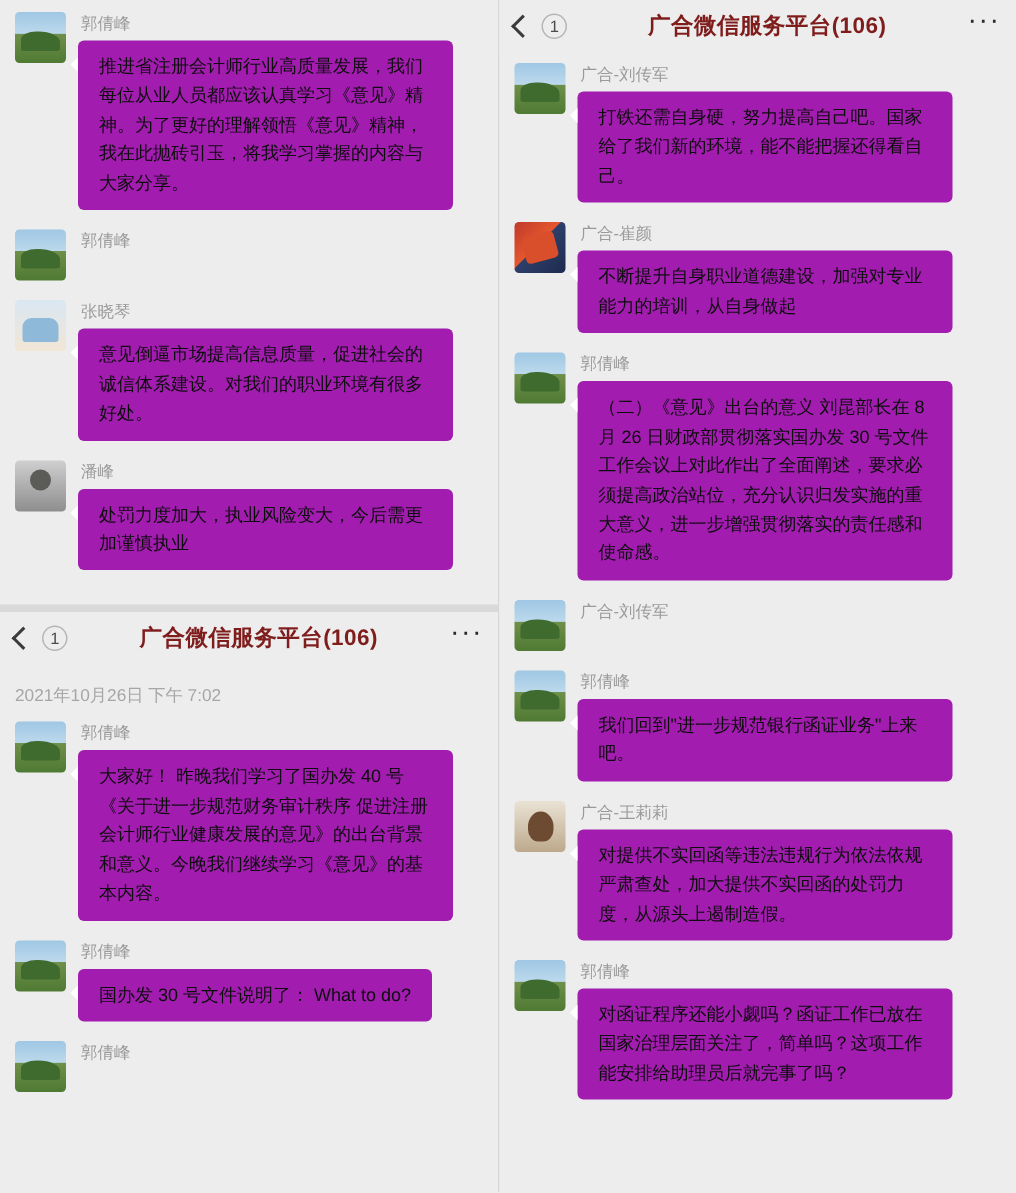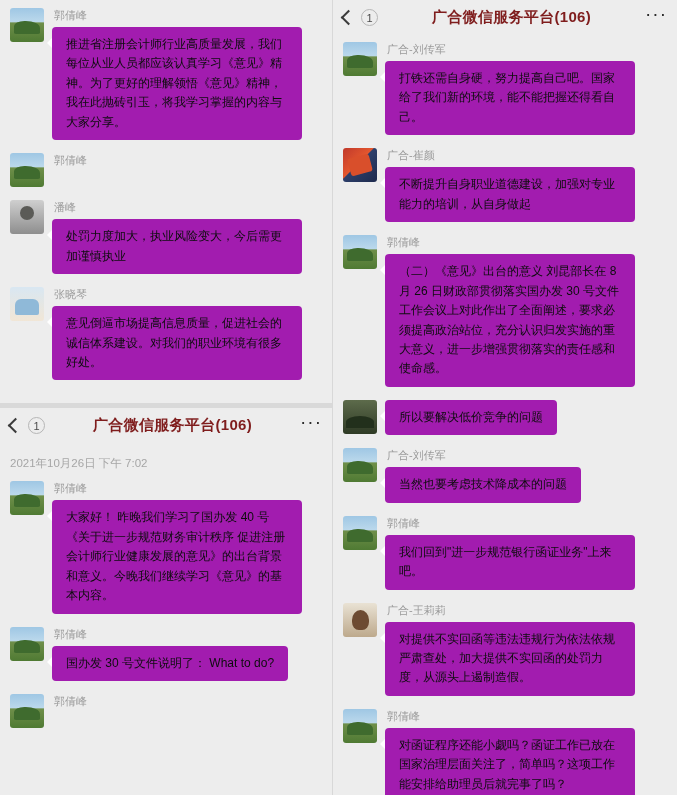--- a/index.html
+++ b/index.html
@@ -235,32 +235,32 @@
       </div>
 
       <div class="msg">
         <div class="avatar av-landscape"></div>
         <div class="msg-body">
           <div class="sender">郭倩峰</div>
         </div>
       </div>
 
       <div class="msg">
+        <div class="avatar av-kids"></div>
+        <div class="msg-body">
+          <div class="sender">张晓琴</div>
+          <div class="bubble">意见倒逼市场提高信息质量，促进社会的诚信体系建设。对我们的职业环境有很多好处。</div>
+        </div>
+      </div>
+
+      <div class="msg">
         <div class="avatar av-portrait"></div>
         <div class="msg-body">
           <div class="sender">潘峰</div>
           <div class="bubble">处罚力度加大，执业风险变大，今后需更加谨慎执业</div>
-        </div>
-      </div>
-
-      <div class="msg">
-        <div class="avatar av-kids"></div>
-        <div class="msg-body">
-          <div class="sender">张晓琴</div>
-          <div class="bubble">意见倒逼市场提高信息质量，促进社会的诚信体系建设。对我们的职业环境有很多好处。</div>
         </div>
       </div>
 
     </div>
 
     <div class="pane-divider"></div>
 
     <div class="chat-header">
       <div class="hdr-back">
         <span class="chev"></span>
@@ -331,32 +331,25 @@
       </div>
 
       <div class="msg">
         <div class="avatar av-landscape"></div>
         <div class="msg-body">
           <div class="sender">郭倩峰</div>
           <div class="bubble">（二）《意见》出台的意义 刘昆部长在 8 月 26 日财政部贯彻落实国办发 30 号文件工作会议上对此作出了全面阐述，要求必须提高政治站位，充分认识归发实施的重大意义，进一步增强贯彻落实的责任感和使命感。</div>
         </div>
       </div>
 
-      <div class="msg nosender">
-        <div class="avatar av-dark"></div>
-        <div class="msg-body">
-          <div class="bubble">所以要解决低价竞争的问题</div>
-        </div>
-      </div>
 
       <div class="msg">
         <div class="avatar av-landscape"></div>
         <div class="msg-body">
           <div class="sender">广合-刘传军</div>
-          <div class="bubble">当然也要考虑技术降成本的问题</div>
         </div>
       </div>
 
       <div class="msg">
         <div class="avatar av-landscape"></div>
         <div class="msg-body">
           <div class="sender">郭倩峰</div>
           <div class="bubble">我们回到"进一步规范银行函证业务"上来吧。</div>
         </div>
       </div>

